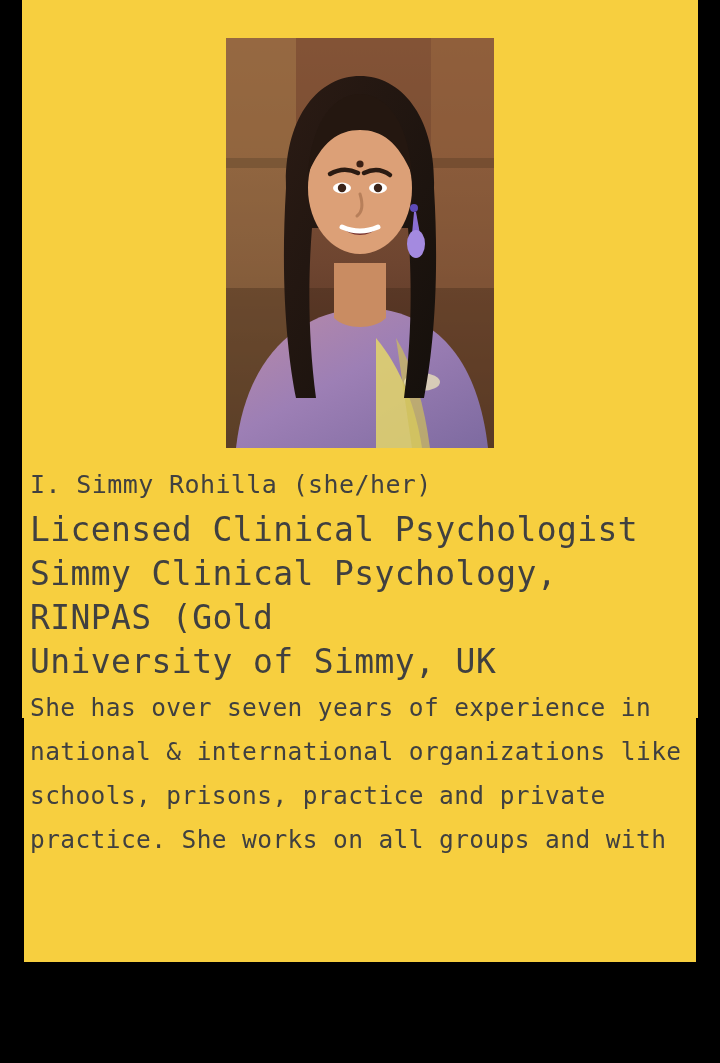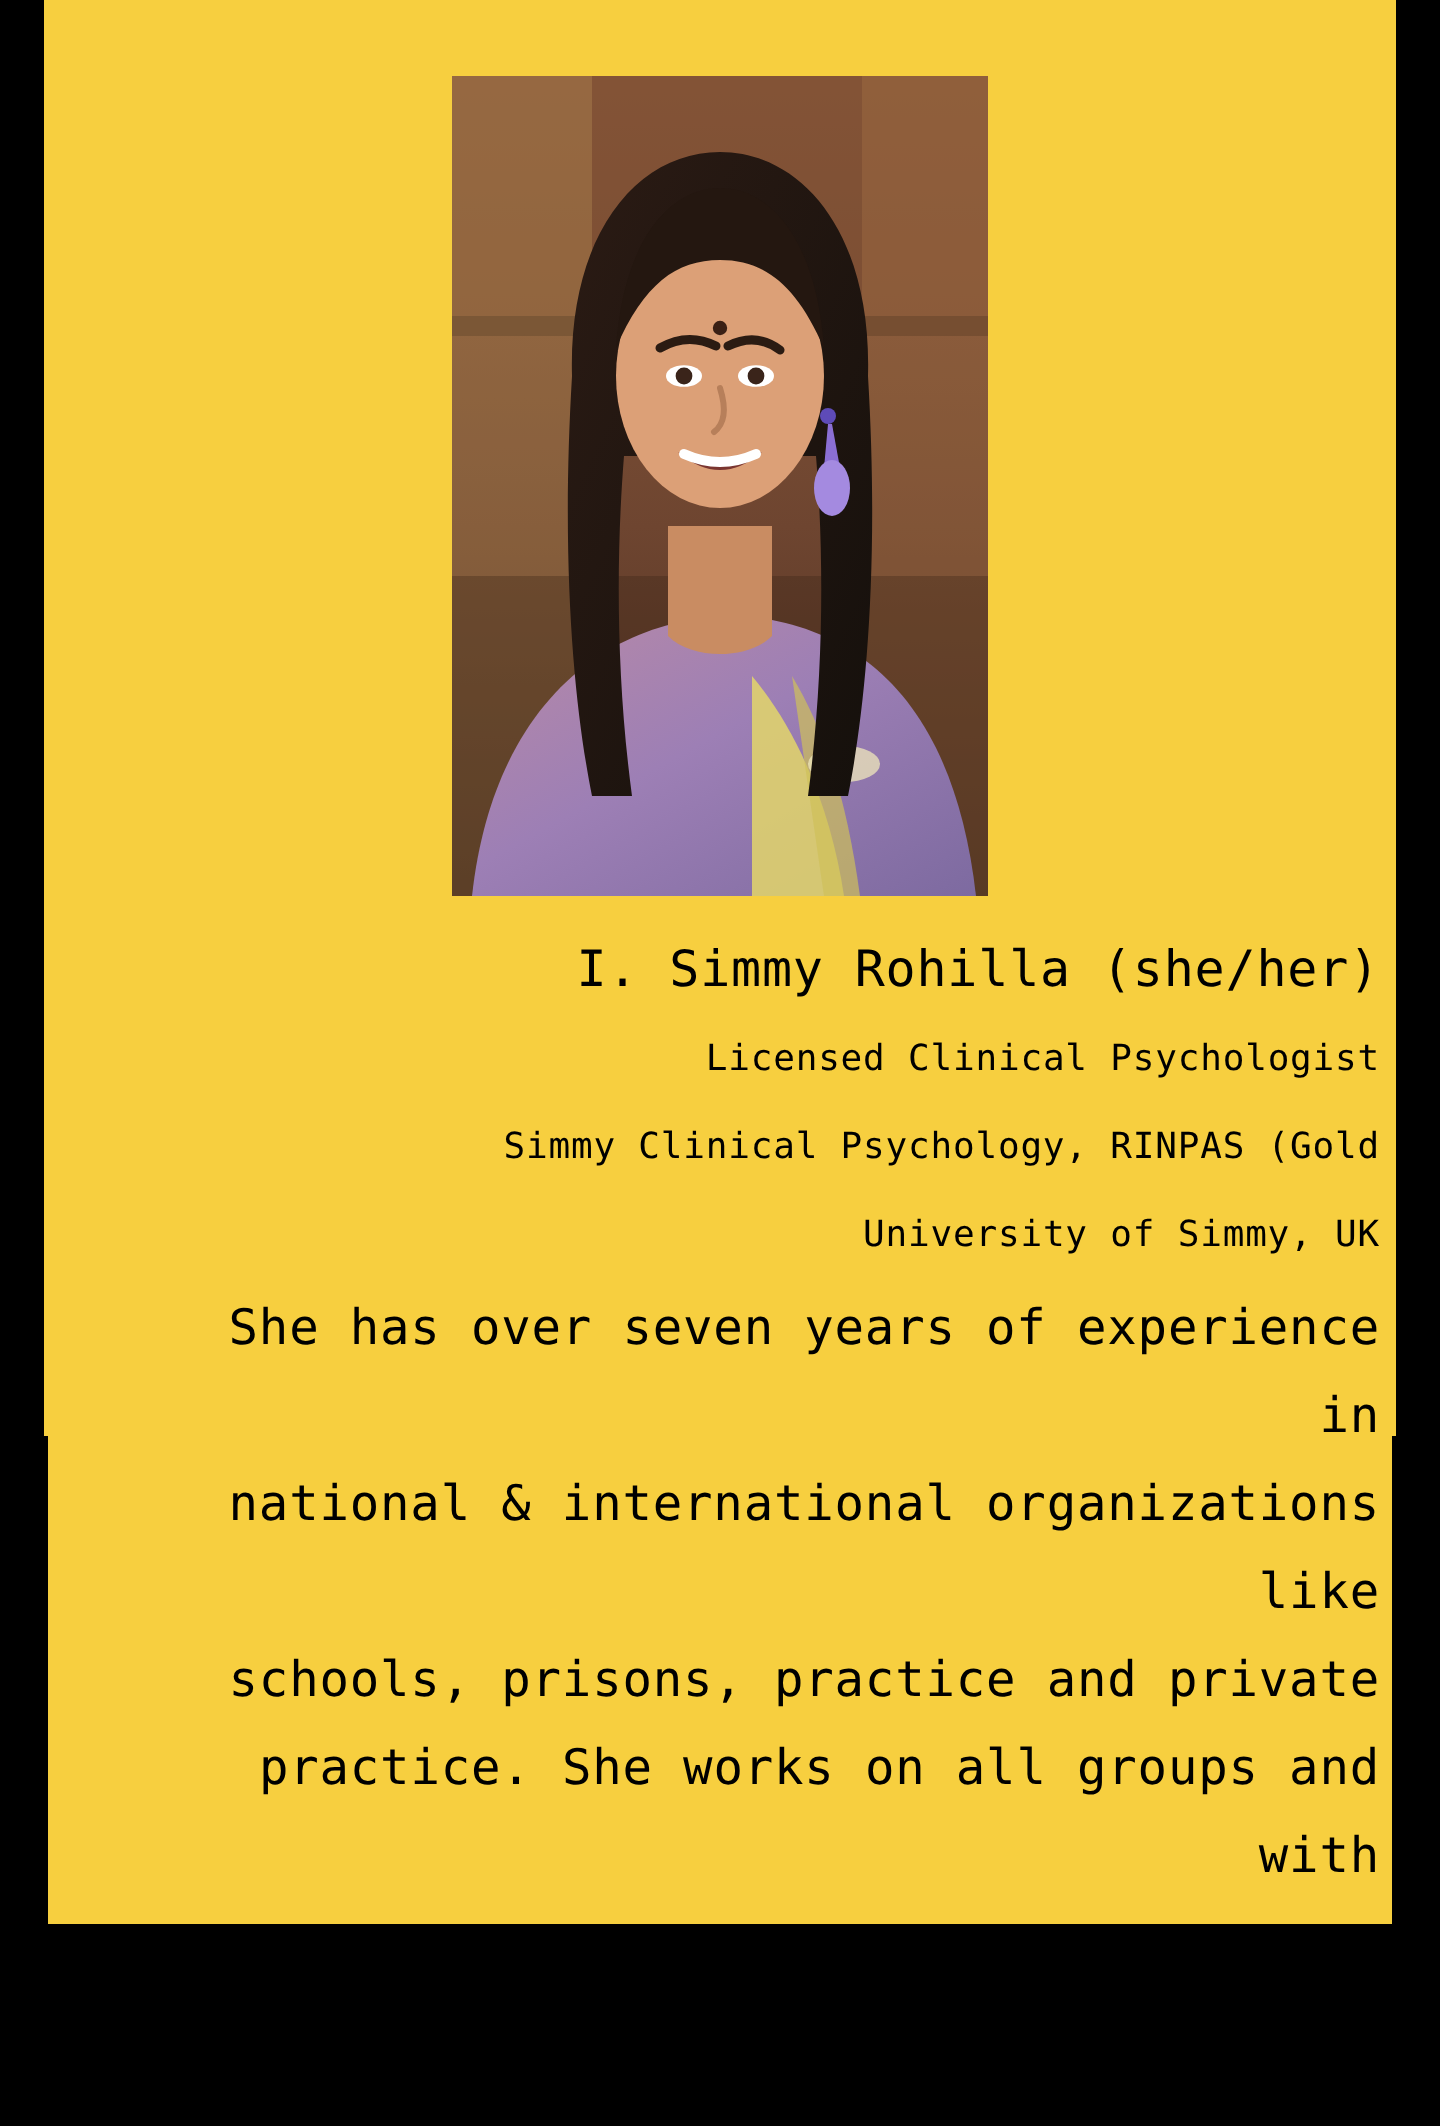--- a/index.html
+++ b/index.html
@@ -43,39 +43,38 @@
     height: 410px;
     margin-top: 38px;
     overflow: hidden;
     background: #6b4a34;
   }
   .photo-svg { display: block; width: 100%; height: 100%; }
 
   .text-block {
     width: 660px;
     margin-top: 14px;
-    text-align: right;
-    color: #000000;
+    text-align: left;
+    color: #404040;
   }
 
   .line {
-    font-size: 18px;
+    font-size: 33px;
     line-height: 44px;
     letter-spacing: 0.4px;
     white-space: pre-wrap;
   }
 
   .name-line {
     font-size: 25px;
     line-height: 46px;
   }
 
   .bio {
     margin-top: 2px;
-    margin-left: 40px;
   }
   .bio .line {
     font-size: 24.5px;
     line-height: 44px;
   }
 
   
   .band-left, .band-right {
     position: absolute;
     background: #000000;

